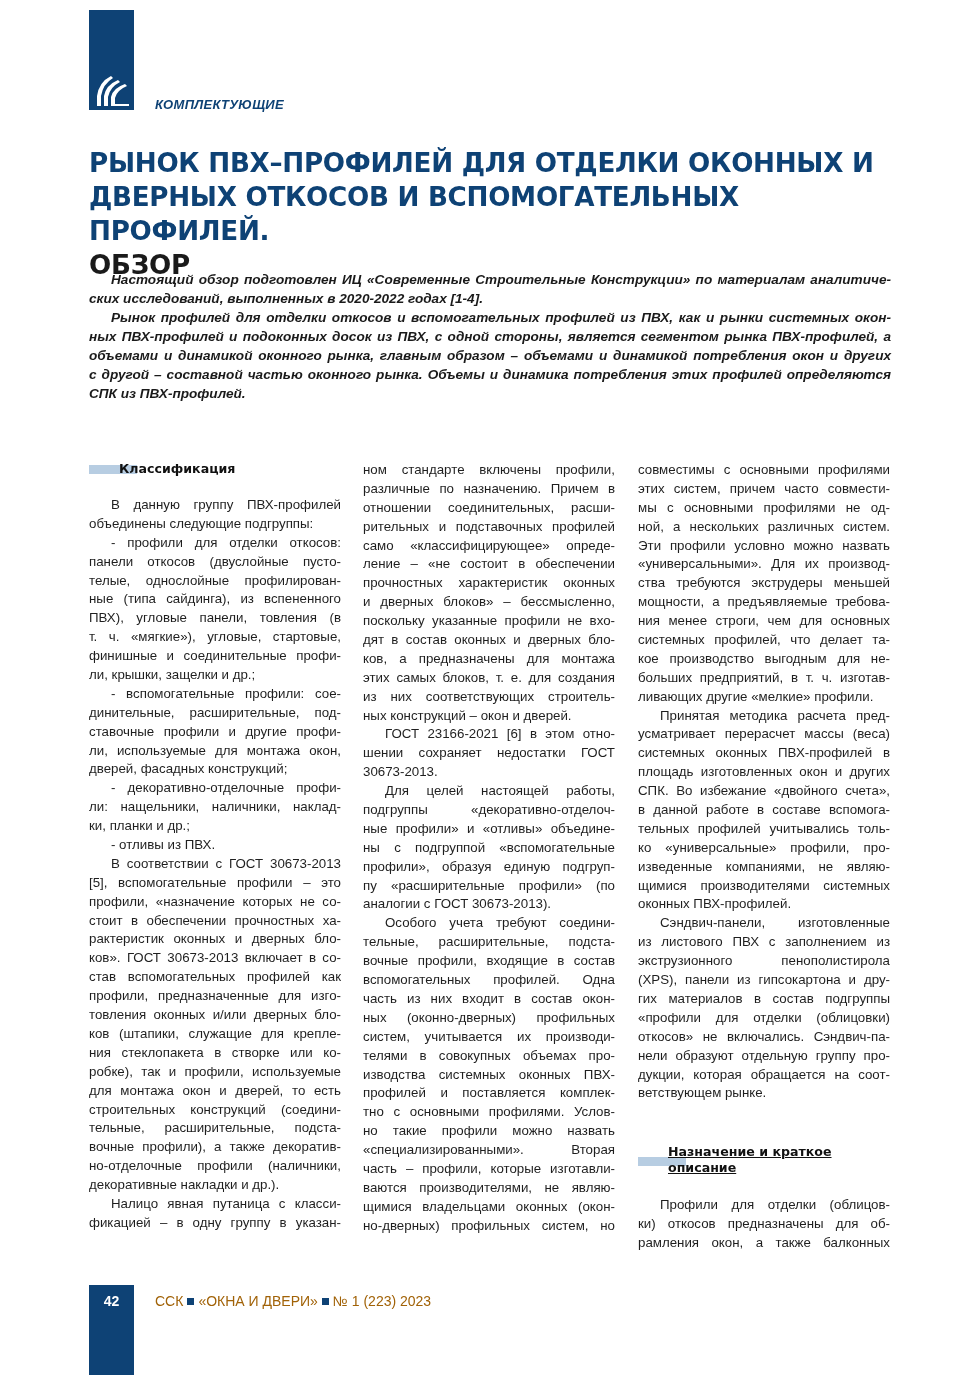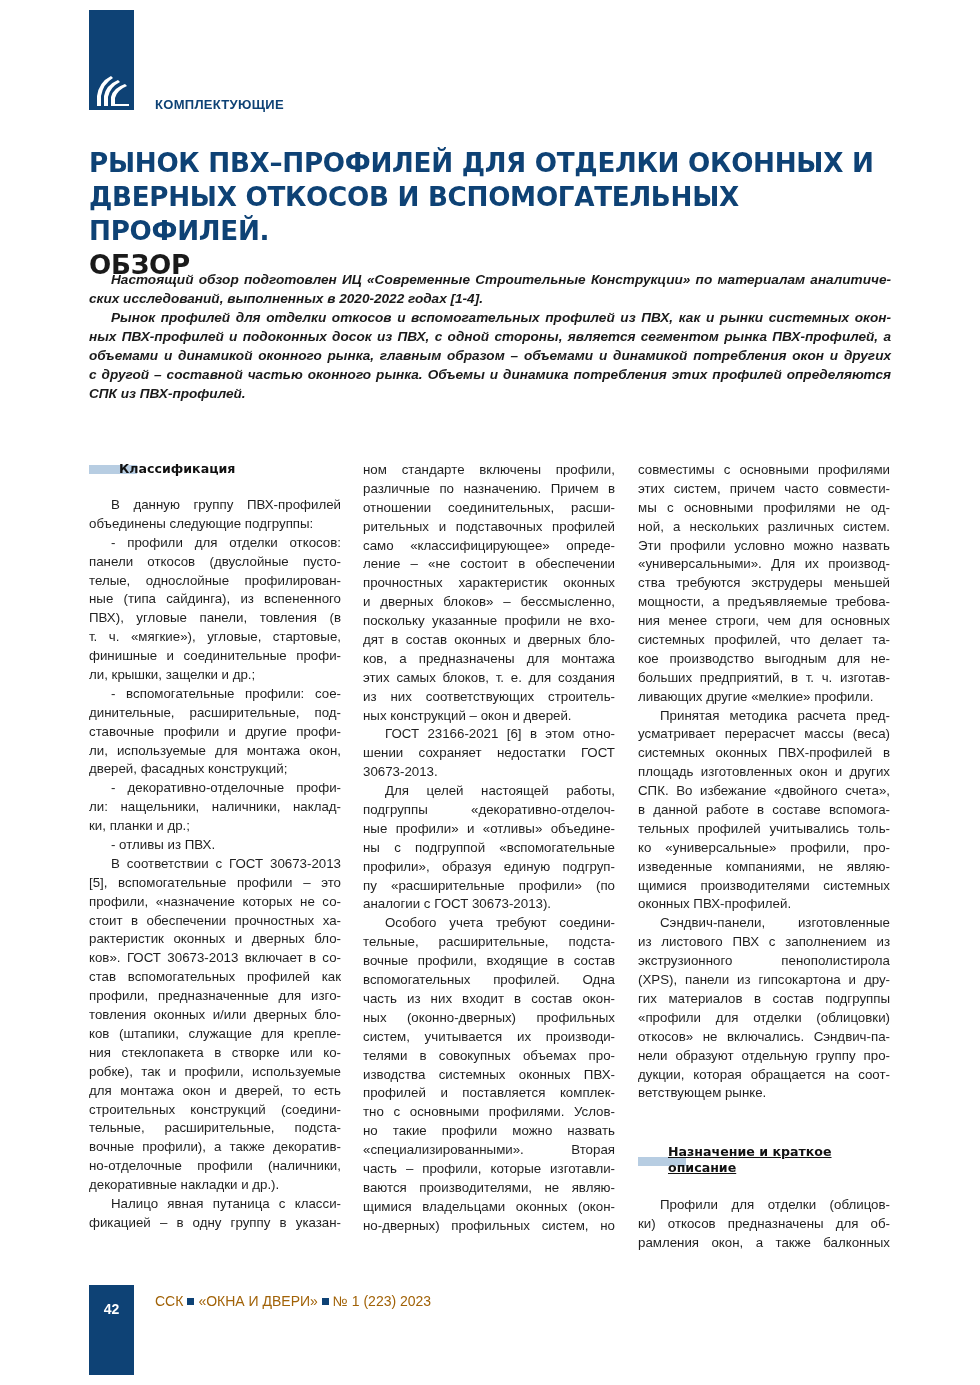--- a/index.html
+++ b/index.html
@@ -1,21 +1,21 @@
 <!DOCTYPE html>
 <html><head>
 <meta charset="utf-8">
 <style>
   * { margin: 0; padding: 0; box-sizing: border-box; }
   html, body { width: 980px; height: 1385px; background: #ffffff; overflow: hidden; }
   body { position: relative; font-family: "Liberation Sans", sans-serif; color: #1a1a1a; }
 
   .logo-bar { position: absolute; left: 89px; top: 10px; width: 45px; height: 100px; background: #0e4275; }
   .logo-mark { position: absolute; left: 4px; top: 62px; width: 38px; height: 36px; }
-  .section-label { position: absolute; left: 155px; top: 97px; font-size: 13px; font-weight: bold; color: #0e4275; letter-spacing: 0.3px; }
+  .section-label { position: absolute; left: 155px; top: 97px; font-size: 13px; font-weight: bold; color: #0e4275; letter-spacing: 0.3px; font-style: italic; }
 
   .title { position: absolute; left: 89px; top: 146px; width: 820px; font-family: "DejaVu Sans", sans-serif; font-weight: bold; font-size: 27px; line-height: 34px; color: #0e4275; letter-spacing: -0.3px; transform: scaleX(0.97); transform-origin: left; }
   .title .sub { color: #1a1a1a; display: block; }
 
   .lead { position: absolute; left: 89px; top: 270px; width: 802px; font-size: 13.6px; line-height: 19px; font-style: italic; font-weight: bold; color: #1a1a1a; }
   .lead .ln { display: block; white-space: nowrap; text-align: justify; text-align-last: justify; }
   .lead .ln.last { text-align-last: left; }
   .lead .ind { padding-left: 22px; }
 
   .col { position: absolute; top: 461px; width: 252px; font-size: 13.3px; line-height: 18.9px; color: #1f1f1f; }
@@ -24,21 +24,21 @@
   .col .ind { padding-left: 22px; }
   .col1 { left: 89px; }
   .col2 { left: 363px; }
   .col3 { left: 638px; }
 
   .heading { position: relative; font-family: "DejaVu Sans", sans-serif; font-weight: bold; font-size: 12.6px; line-height: 16px; color: #111; padding-left: 30px; }
   .heading .bar { position: absolute; left: 0; width: 48px; height: 9px; background: #b7cde2; z-index: 0; }
   .heading .txt { position: relative; z-index: 1; display: block; }
 
   .footer-bar { position: absolute; left: 89px; top: 1285px; width: 45px; height: 90px; background: #0e4275; }
-  .page-num { position: absolute; left: 0; top: 16px; width: 45px; text-align: center; color: #fff; font-weight: bold; font-size: 14px; }
+  .page-num { position: absolute; left: 0; top: 8px; width: 45px; text-align: center; color: #fff; font-weight: bold; font-size: 14px; }
   .footer-text { position: absolute; left: 155px; top: 1293px; font-size: 14px; color: #a16207; white-space: nowrap; }
   .footer-text .sq { display: inline-block; width: 7px; height: 7px; background: #0e4275; margin: 0 4px 2px 4px; vertical-align: middle; }
 </style>
 </head>
 <body>
 
 <div class="logo-bar">
   <svg class="logo-mark" viewBox="0 0 38 36">
     <path d="M4 34 L4 24 Q6 10 18 4 L20 6 Q10 12 8 24 L8 34 Z" fill="#ffffff"></path>
     <path d="M11 34 L11 24 Q13 13 25 8 L27 10 Q17 15 15 25 L15 34 Z" fill="#ffffff"></path>

